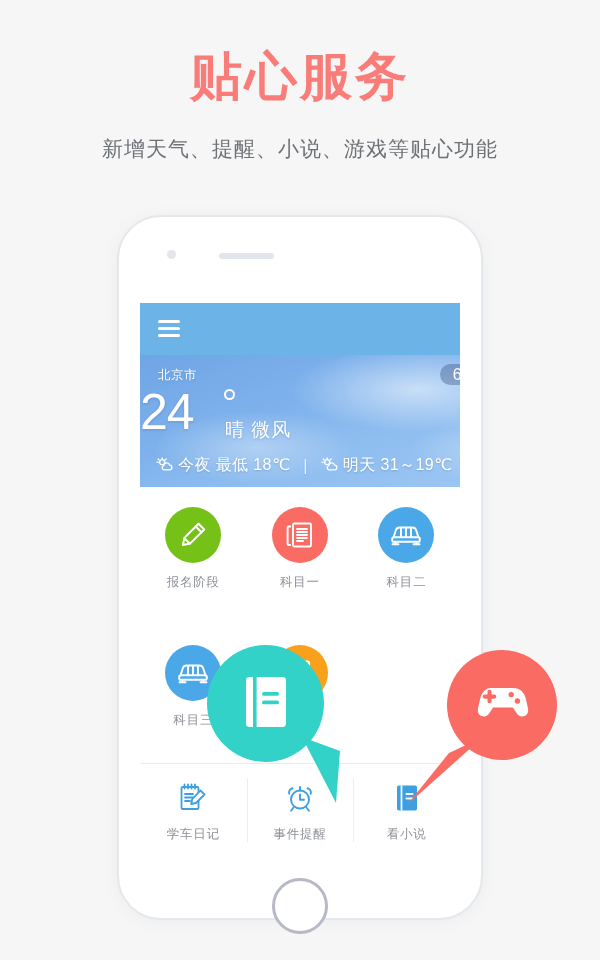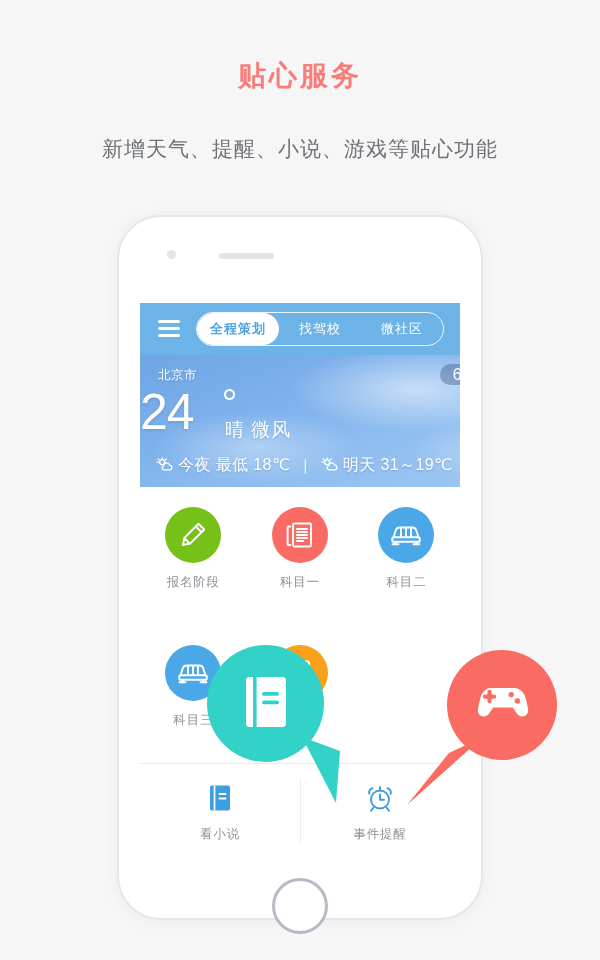--- a/index.html
+++ b/index.html
@@ -7,21 +7,21 @@
     width:600px;height:960px;
     background:#f6f6f6;
     font-family:"Liberation Sans","DejaVu Sans",sans-serif;
     overflow:hidden;position:relative;
   }
   #root{position:relative;width:600px;height:960px;}
 
   
   .headline{
     position:absolute;left:0;top:52px;width:600px;text-align:center;
-    font-size:28px;font-weight:bold;color:#fa7c79;letter-spacing:3px;
+    font-size:52px;font-weight:bold;color:#fa7c79;letter-spacing:3px;
     line-height:48px;
   }
   .subhead{
     position:absolute;left:0;top:134px;width:600px;text-align:center;
     font-size:21px;color:#6e7277;letter-spacing:1px;line-height:30px;
   }
 
   
   .phone{
     position:absolute;left:117px;top:215px;width:366px;height:705px;
@@ -152,31 +152,20 @@
   <div class="speaker"></div>
   <div class="home"></div>
 
   <div class="screen">
 
     <div class="nav">
       <div class="ham">
         <i></i>
           <i></i>
           <i></i>
-      </div>
-      <div class="segwrap">
-        <div class="seg active">
-          <span>全程策划</span>
-        </div>
-        <div class="seg">
-          <span>找驾校</span>
-        </div>
-        <div class="seg">
-          <span>微社区</span>
-        </div>
       </div>
     </div>
 
     <div class="weather">
       <div class="w-city">北京市</div>
       <div class="w-aqi">61 良</div>
       <div class="w-temp">24</div>
       <div class="w-deg"></div>
       <div class="w-cond">晴  微风</div>
       <div class="w-foot">
@@ -276,48 +265,61 @@
           </svg>
         </div>
         <div class="cap">科目四</div>
       </div>
 
 
     </div>
 
     <div class="tabs">
 
-
       <div class="tab">
         <div class="tic">
-          <svg width="28" height="32" viewBox="0 0 28 32">
-            <rect x="4" y="3.5" width="20" height="25" rx="1.8" fill="#3d9ee0"></rect>
-            <rect x="7.6" y="3.5" width="1.8" height="25" fill="#ffffff" opacity=".95"></rect>
-            <rect x="12.5" y="11" width="8" height="2" rx="1" fill="#ffffff"></rect>
-            <rect x="12.5" y="15.5" width="8" height="2" rx="1" fill="#ffffff"></rect>
-          </svg>
-        </div>
-        <div class="tcap">看小说</div>
+          <svg width="30" height="32" viewBox="0 0 30 32">
+            <g fill="none" stroke="#3d9ee0" stroke-width="1.8" stroke-linejoin="round" stroke-linecap="round">
+              <rect x="3.5" y="5" width="17" height="22" rx="1.3"></rect>
+              <path d="M6.5 2.5v4M10 2.5v4M13.5 2.5v4M17 2.5v4"></path>
+              <path d="M7 12h8M7 15.5h8M7 19h5"></path>
+              <path d="M22.5 8.5l4 4-8.5 8.5-4.8 1 1-4.8z" fill="#fff"></path>
+            </g>
+          </svg>
+        </div>
+        <div class="tcap">学车日记</div>
       </div>
 
       <div class="tab">
         <div class="tic">
           <svg width="30" height="32" viewBox="0 0 30 32">
             <g fill="none" stroke="#3d9ee0" stroke-width="1.9" stroke-linejoin="round" stroke-linecap="round">
               <circle cx="15" cy="17.5" r="9"></circle>
               <path d="M15 12.5v5.2h4"></path>
               <path d="M7.5 6.2a4.4 4.4 0 0 0-3.2 5.6M22.5 6.2a4.4 4.4 0 0 1 3.2 5.6"></path>
               <path d="M8.5 25.5l-2.4 3.2M21.5 25.5l2.4 3.2"></path>
               <path d="M15 5v3.6"></path>
             </g>
           </svg>
         </div>
         <div class="tcap">事件提醒</div>
       </div>
 
+      <div class="tab">
+        <div class="tic">
+          <svg width="28" height="32" viewBox="0 0 28 32">
+            <rect x="4" y="3.5" width="20" height="25" rx="1.8" fill="#3d9ee0"></rect>
+            <rect x="7.6" y="3.5" width="1.8" height="25" fill="#ffffff" opacity=".95"></rect>
+            <rect x="12.5" y="11" width="8" height="2" rx="1" fill="#ffffff"></rect>
+            <rect x="12.5" y="15.5" width="8" height="2" rx="1" fill="#ffffff"></rect>
+          </svg>
+        </div>
+        <div class="tcap">看小说</div>
+      </div>
+
 
     </div>
 
   </div>
 
   <div class="tail" style="left:300px;top:735px;">
     <svg width="62" height="70" viewBox="0 0 62 70">
       <path d="M2 2 L40 16 L36 68 Z" fill="#33d2c8"></path>
     </svg>
   </div>

